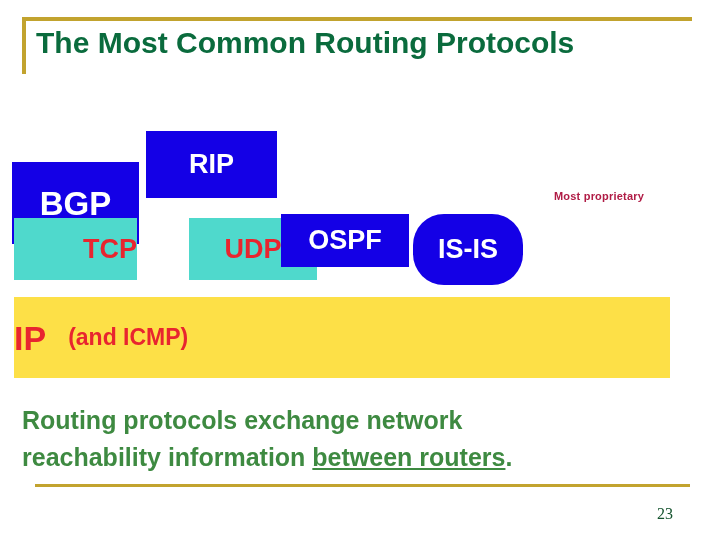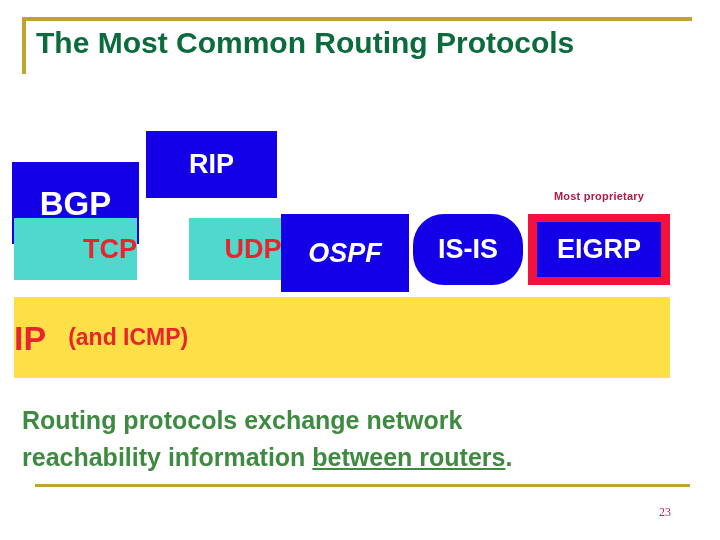--- a/index.html
+++ b/index.html
@@ -93,21 +93,21 @@
     line-height: 1;
   }
 
   
   #box-bgp  { left: 12px;  top: 131px; width: 127px; height: 82px; font-size: 33px; margin-top: 31px; }
   #box-rip  { left: 146px; top: 131px; width: 131px; height: 67px; font-size: 27px; }
 
   
   #box-tcp   { left: 14px;  top: 218px; width: 123px; height: 62px; font-size: 27px; justify-content: flex-end; }
   #box-udp   { left: 147px; top: 218px; width: 128px; height: 62px; font-size: 27px; margin-left: 42px; }
-  #box-ospf  { left: 281px; top: 214px; width: 128px; height: 78px; font-size: 27px; font-style: italic; }
+  #box-ospf  { left: 281px; top: 214px; width: 128px; height: 53px; font-size: 27px; }
   #box-isis  { left: 413px; top: 214px; width: 110px; height: 71px; font-size: 27px; border-radius: 31px; }
   #box-eigrp { left: 528px; top: 214px; width: 142px; height: 71px; }
 
   
   #cisco-note {
     position: absolute;
     left: 528px;
     top: 190px;
     width: 142px;
     text-align: center;
@@ -167,22 +167,22 @@
     width: 655px;
     height: 3px;
     background: #C2A32E;
   }
   #page-number {
     position: absolute;
     left: 640px;
     top: 505px;
     width: 50px;
     text-align: center;
-    font-size: 12px;
-    color: #be185d;
+    font-size: 16px;
+    color: #14532d;
     font-family: "Liberation Serif", serif;
   }
 </style>
 </head>
 <body>
 
 <div id="slide">
 
   <div id="title-rule-vertical"></div>
   <div id="title-rule-horizontal"></div>
@@ -205,23 +205,20 @@
     </div>
     <div class="proto-box proto-blue" id="box-ospf">
       <span>OSPF</span>
     </div>
     <div class="proto-box proto-blue" id="box-isis">
       <span>IS-IS</span>
     </div>
 
     <div id="cisco-note">Most proprietary</div>
 
-    <div class="proto-box proto-eigrp-frame" id="box-eigrp">
-      <span class="proto-eigrp-inner">EIGRP</span>
-    </div>
 
     <div id="box-ip">
       <span id="ip-label">IP</span>
       <span id="ip-sublabel">(and ICMP)</span>
     </div>
   </div>
 
   <div id="body-text">
     <span>Routing protocols exchange network</span><br>
     <span>reachability information </span><span class="emph">between routers</span><span>.</span>

